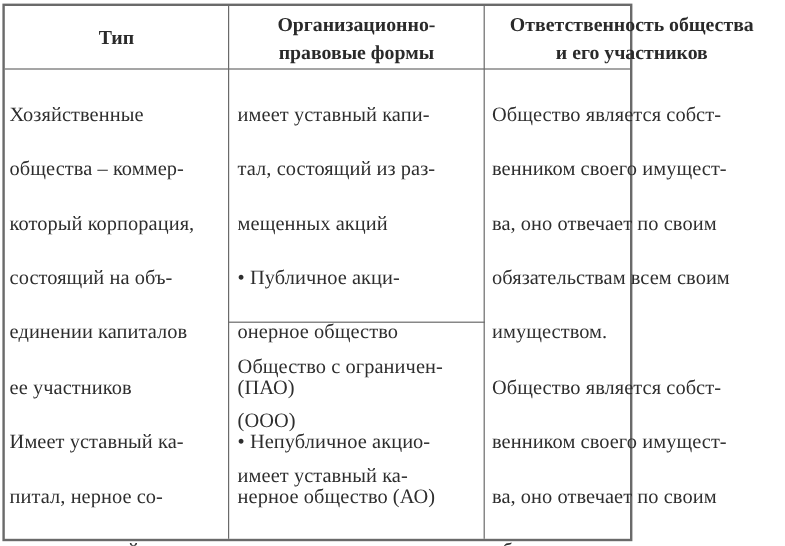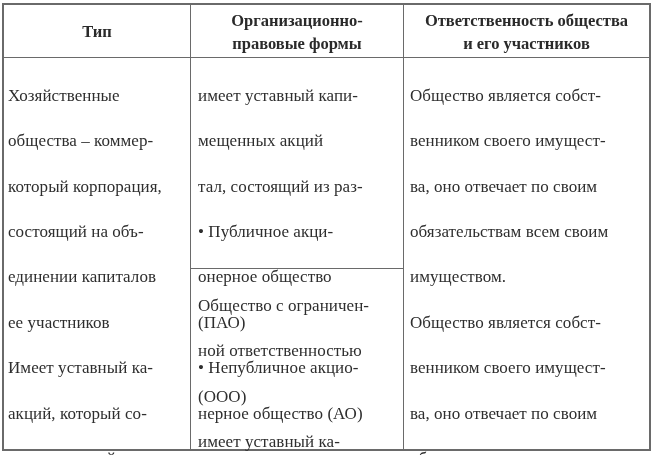--- a/index.html
+++ b/index.html
@@ -12,21 +12,21 @@
       height: 455px;
       overflow: hidden;
       position: relative;
       font-family: "Liberation Serif", "DejaVu Serif", serif;
       color: #2a2a2a;
     }
     .table {
       position: absolute;
       left: 2px;
       top: 3px;
-      width: 649px;
+      width: 525px;
       height: 448px;
       border: 2px solid #6a6a6a;
       box-sizing: border-box;
     }
     .vline {
       position: absolute;
       top: 0;
       bottom: 0;
       width: 1px;
       background: #6a6a6a;
@@ -84,45 +84,44 @@
   </div>
 
   <div class="body-cell" style="left:4px; top:57px; width:182px;">
     <span class="line">Хозяйственные</span>
     <span class="line">общества – коммер-</span>
     <span class="line">который корпорация,</span>
     <span class="line">состоящий на объ-</span>
     <span class="line">единении капиталов</span>
     <span class="line">ее участников</span>
     <span class="line">Имеет уставный ка-</span>
-    <span class="line">акций, который со-</span>
+    <span class="line">питал, нерное со-</span>
     <span class="line">стоит из акций или</span>
     
     
     
     
     
     
     
   </div>
 
   <div class="body-cell" style="left:194px; top:57px; width:204px;">
     <span class="line">имеет уставный капи-</span>
+    <span class="line">тал, состоящий из раз-</span>
     <span class="line">мещенных акций</span>
-    <span class="line">тал, состоящий из раз-</span>
     <span class="line">• Публичное акци-</span>
     <span class="line">онерное общество</span>
     <span class="line">(ПАО)</span>
     <span class="line">• Непубличное акцио-</span>
     <span class="line">нерное общество (АО)</span>
   </div>
 
   <div class="body-cell" style="left:194px; top:267px; width:204px;">
     <span class="line">Общество с ограничен-</span>
-    <span class="line">ной ответственностью</span>
     <span class="line">(ООО)</span>
     <span class="line">имеет уставный ка-</span>
     
     
   </div>
 
   <div class="body-cell" style="left:406px; top:57px; width:240px;">
     <span class="line">Общество является собст-</span>
     <span class="line">венником своего имущест-</span>
     <span class="line">ва, оно отвечает по своим</span>

